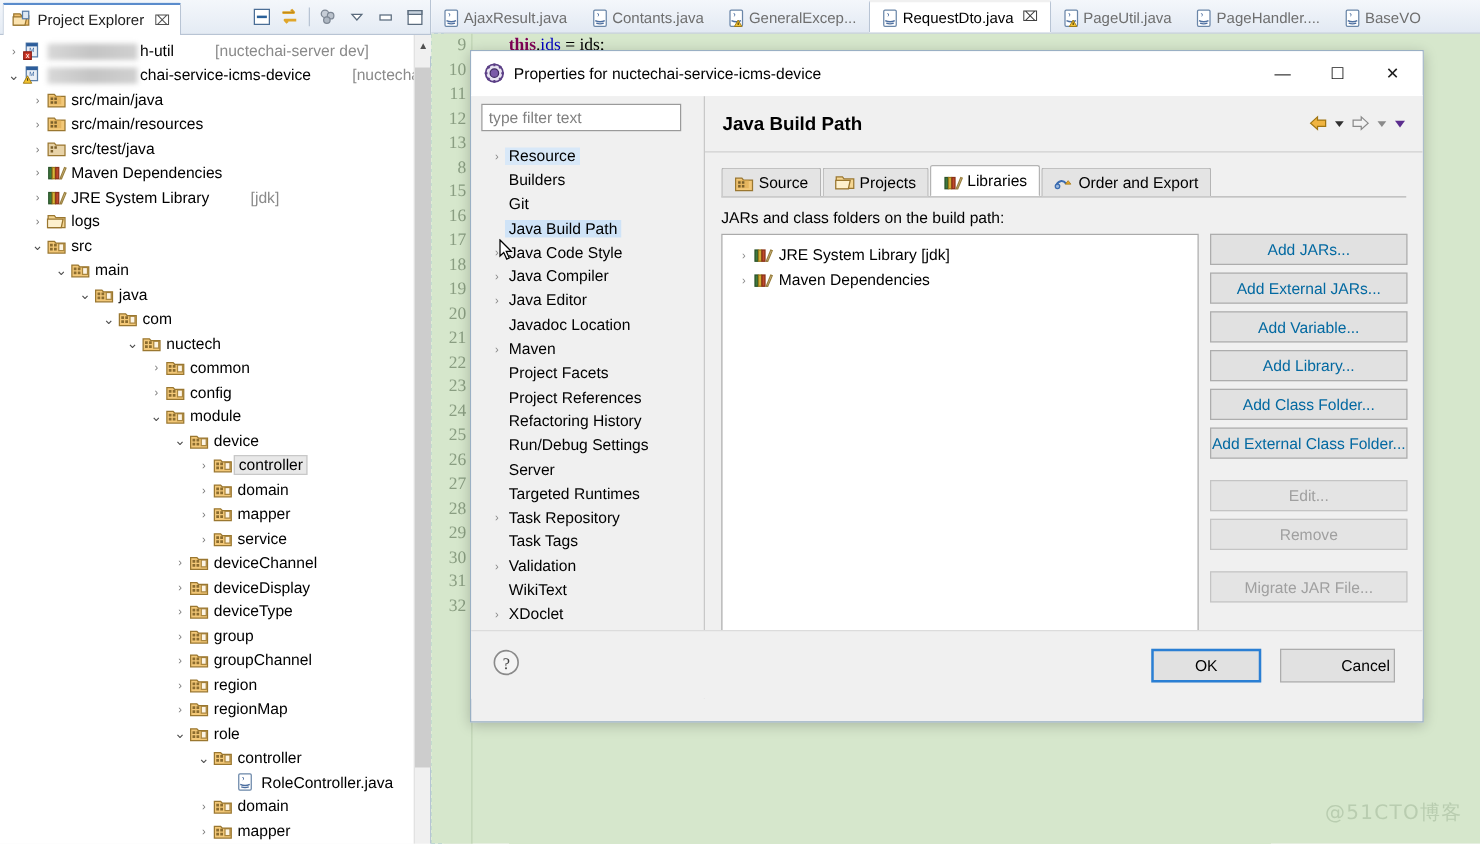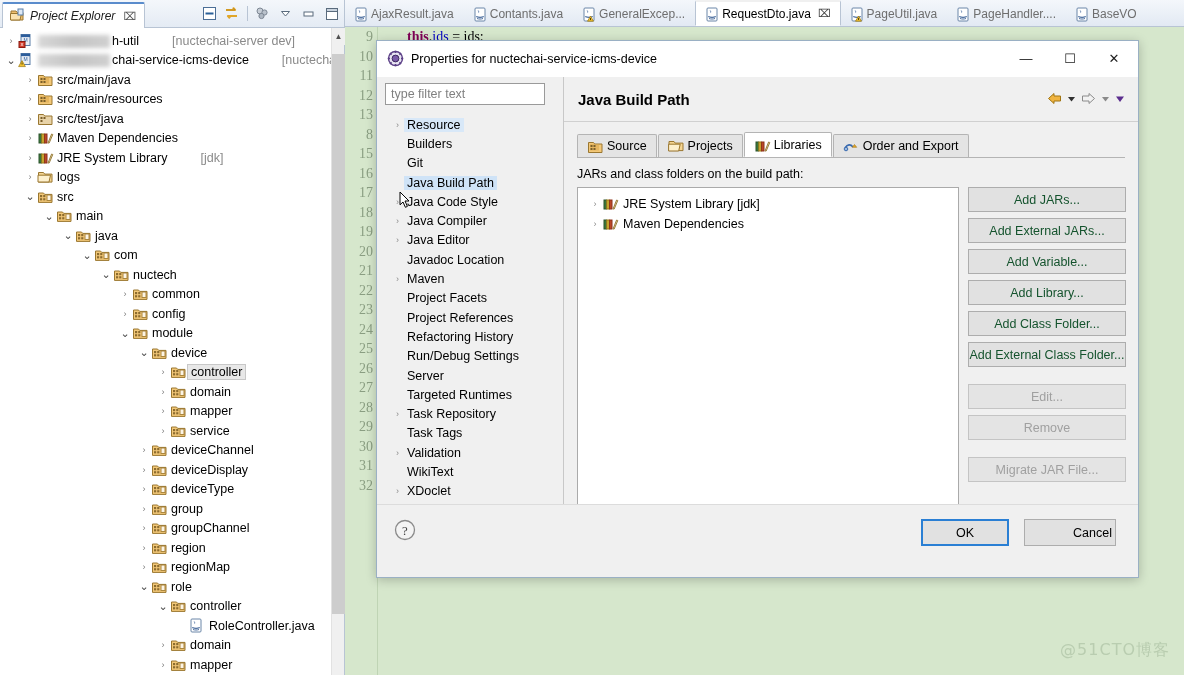--- a/index.html
+++ b/index.html
@@ -34,21 +34,21 @@
     position: absolute; left: 2px; top: 2px;
     height: 26px;
     display: flex; align-items: center; gap: 5px;
     padding: 0 8px 0 6px;
     background: #ffffff;
     border: 1px solid #b8c4d4;
     border-bottom: none;
     border-top: 2px solid #5a8ccc;
     border-radius: 2px 2px 0 0;
   }
-  .pe-tab-label { font-size: 12px; color: #202020; white-space: nowrap; font-style: italic; }
+  .pe-tab-label { font-size: 12px; color: #202020; white-space: nowrap; }
   .pe-close { font-size: 11px; color: #505050; margin-left: 3px; }
   .pe-toolbar {
     position: absolute; right: 4px; top: 5px;
     display: flex; align-items: center; gap: 6px;
   }
   .tb-icon { width: 17px; height: 17px; display: inline-block; position: relative; cursor: default; }
 
   .pe-tree {
     position: absolute; left: 0; top: 28px;
     width: 332px; height: 647px;
@@ -298,21 +298,21 @@
   .librow .larrow { width: 14px; text-align: center; color: #8a8a8a; font-size: 9px; flex: 0 0 14px; }
   .btncol {
     position: absolute; left: 404px; top: 110px;
     width: 158px;
   }
   .dbtn {
     width: 158px; height: 25px;
     background: #e1e1e1;
     border: 1px solid #adadad;
     font-size: 12.5px;
-    color: #14532d;
+    color: #0369a1;
     display: flex; align-items: center; justify-content: center;
     margin-bottom: 6px;
   }
   .dbtn.disabled { color: #a0a0a0; border-color: #c4c4c4; background: #e4e4e4; }
   .dbtn.gap { margin-top: 17px; }
   .applybtn {
     position: absolute; right: 12px; bottom: 10px;
     width: 84px; height: 25px;
     background: #e1e1e1;
     border: 1px solid #adadad;

